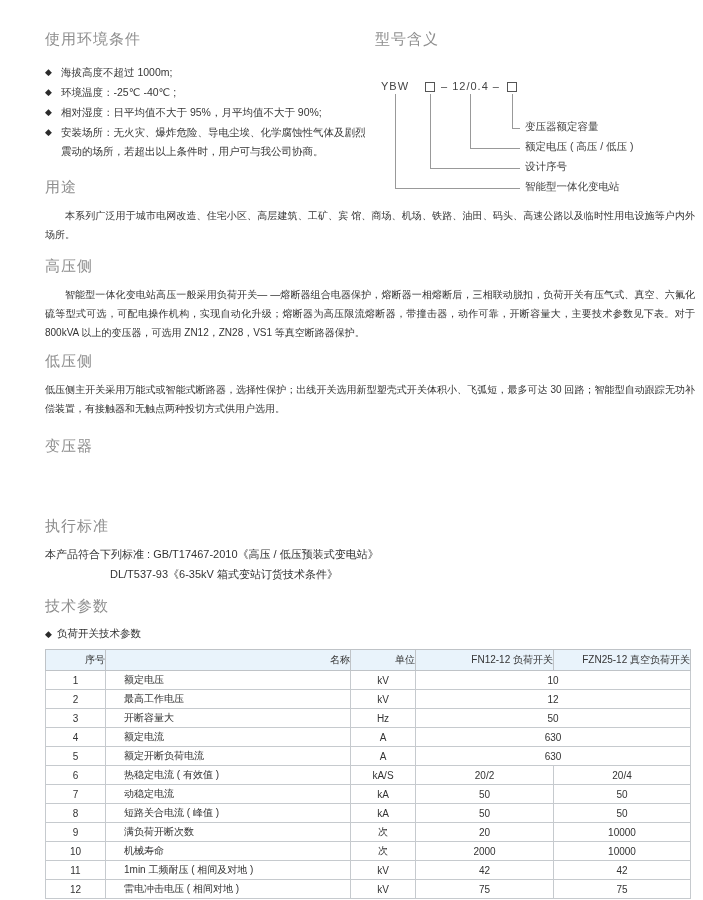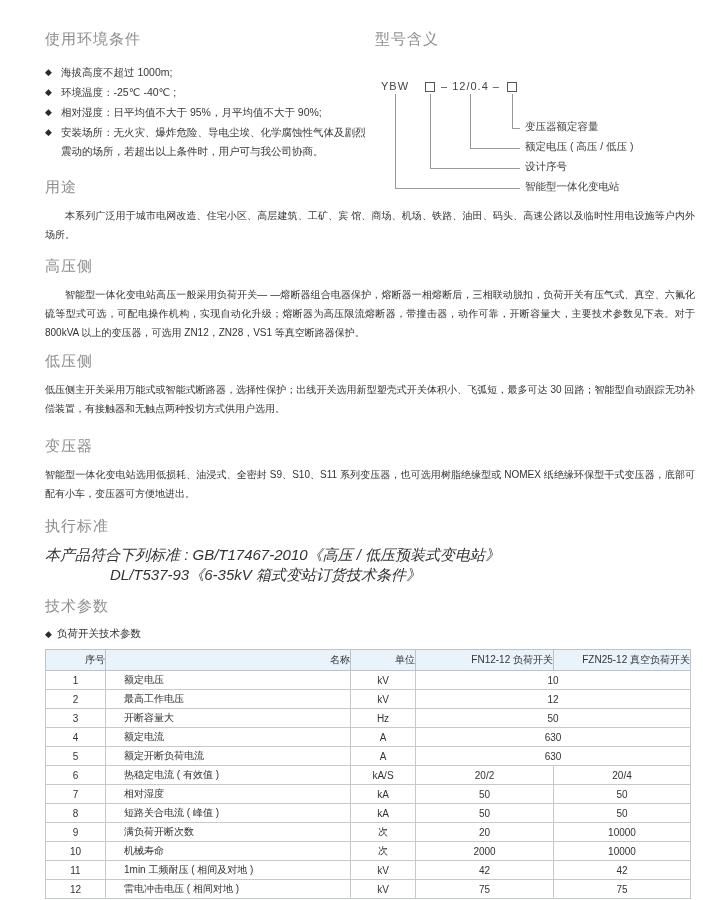--- a/index.html
+++ b/index.html
@@ -32,21 +32,21 @@
   .model-label{position:absolute;left:150px;white-space:nowrap;color:#3f3f3f;}
   
   .sec-usage{left:45px;top:178px;width:650px;}
   .sec-hv{left:45px;top:257px;width:650px;}
   .sec-lv{left:45px;top:352px;width:650px;}
   .sec-transformer{left:45px;top:437px;width:650px;}
   .body-p{margin:9px 0 0 0;font-size:10px;line-height:19px;color:#333;text-align:justify;}
   .indent{text-indent:2em;}
   
   .sec-standard{left:45px;top:517px;width:650px;}
-  .std-line{margin:9px 0 0 0;font-size:15px;line-height:19px;color:#333;font-style:italic;}
+  .std-line{margin:9px 0 0 0;font-size:11px;line-height:19px;color:#333;}
   .std-line2{margin:1px 0 0 65px;}
   
   .sec-tech{left:45px;top:597px;width:648px;}
   .sub-bullet{margin:11px 0 0 0;font-size:10.5px;color:#333;}
   .sub-bullet .diamond{font-size:9px;margin-right:5px;color:#2b2b2b;}
   table.params{
     margin-top:8px;width:645px;border-collapse:collapse;table-layout:fixed;
     font-size:10px;color:#333;
   }
   table.params th{
@@ -106,21 +106,20 @@
     <p class="body-p indent">智能型一体化变电站高压一般采用负荷开关— —熔断器组合电器保护，熔断器一相熔断后，三相联动脱扣，负荷开关有压气式、真空、六氟化硫等型式可选，可配电操作机构，实现自动化升级；熔断器为高压限流熔断器，带撞击器，动作可靠，开断容量大，主要技术参数见下表。对于 800kVA 以上的变压器，可选用 ZN12，ZN28，VS1 等真空断路器保护。</p>
   </section>
 
   <section class="sec-lv">
     <h2 class="sec-title">低压侧</h2>
     <p class="body-p">低压侧主开关采用万能式或智能式断路器，选择性保护；出线开关选用新型塑壳式开关体积小、飞弧短，最多可达 30 回路；智能型自动跟踪无功补偿装置，有接触器和无触点两种投切方式供用户选用。</p>
   </section>
 
   <section class="sec-transformer">
     <h2 class="sec-title">变压器</h2>
-    <p class="body-p">智能型一体化变电站选用低损耗、油浸式、全密封 S9、S10、S11 系列变压器，也可选用树脂绝缘型或 NOMEX 纸绝缘环保型干式变压器，底部可配有小车，变压器可方便地进出。</p>
   </section>
 
   <section class="sec-standard">
     <h2 class="sec-title">执行标准</h2>
     <p class="std-line">本产品符合下列标准 : GB/T17467-2010《高压 / 低压预装式变电站》</p>
     <p class="std-line std-line2">DL/T537-93《6-35kV 箱式变站订货技术条件》</p>
   </section>
 
   <section class="sec-tech">
     <h2 class="sec-title">技术参数</h2>
@@ -175,21 +174,21 @@
           </tr>
           <tr>
             <td>6</td>
             <td class="name">热稳定电流 ( 有效值 )</td>
             <td>kA/S</td>
             <td>20/2</td>
             <td>20/4</td>
           </tr>
           <tr>
             <td>7</td>
-            <td class="name">相对湿度</td>
+            <td class="name">动稳定电流</td>
             <td>kA</td>
             <td>50</td>
             <td>50</td>
           </tr>
           <tr>
             <td>8</td>
             <td class="name">短路关合电流 ( 峰值 )</td>
             <td>kA</td>
             <td>50</td>
             <td>50</td>

